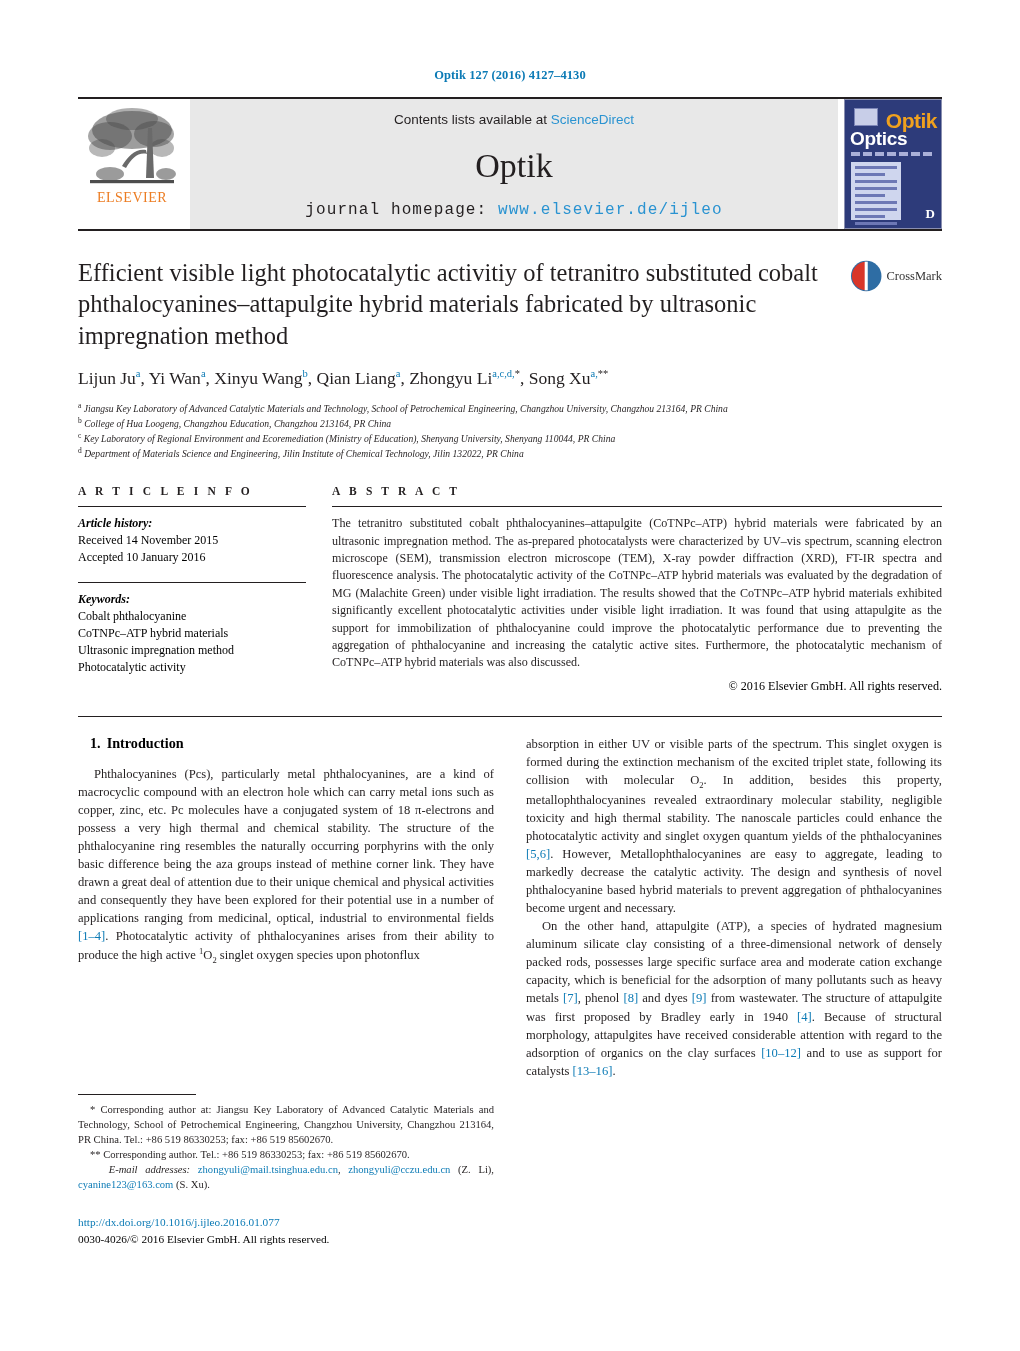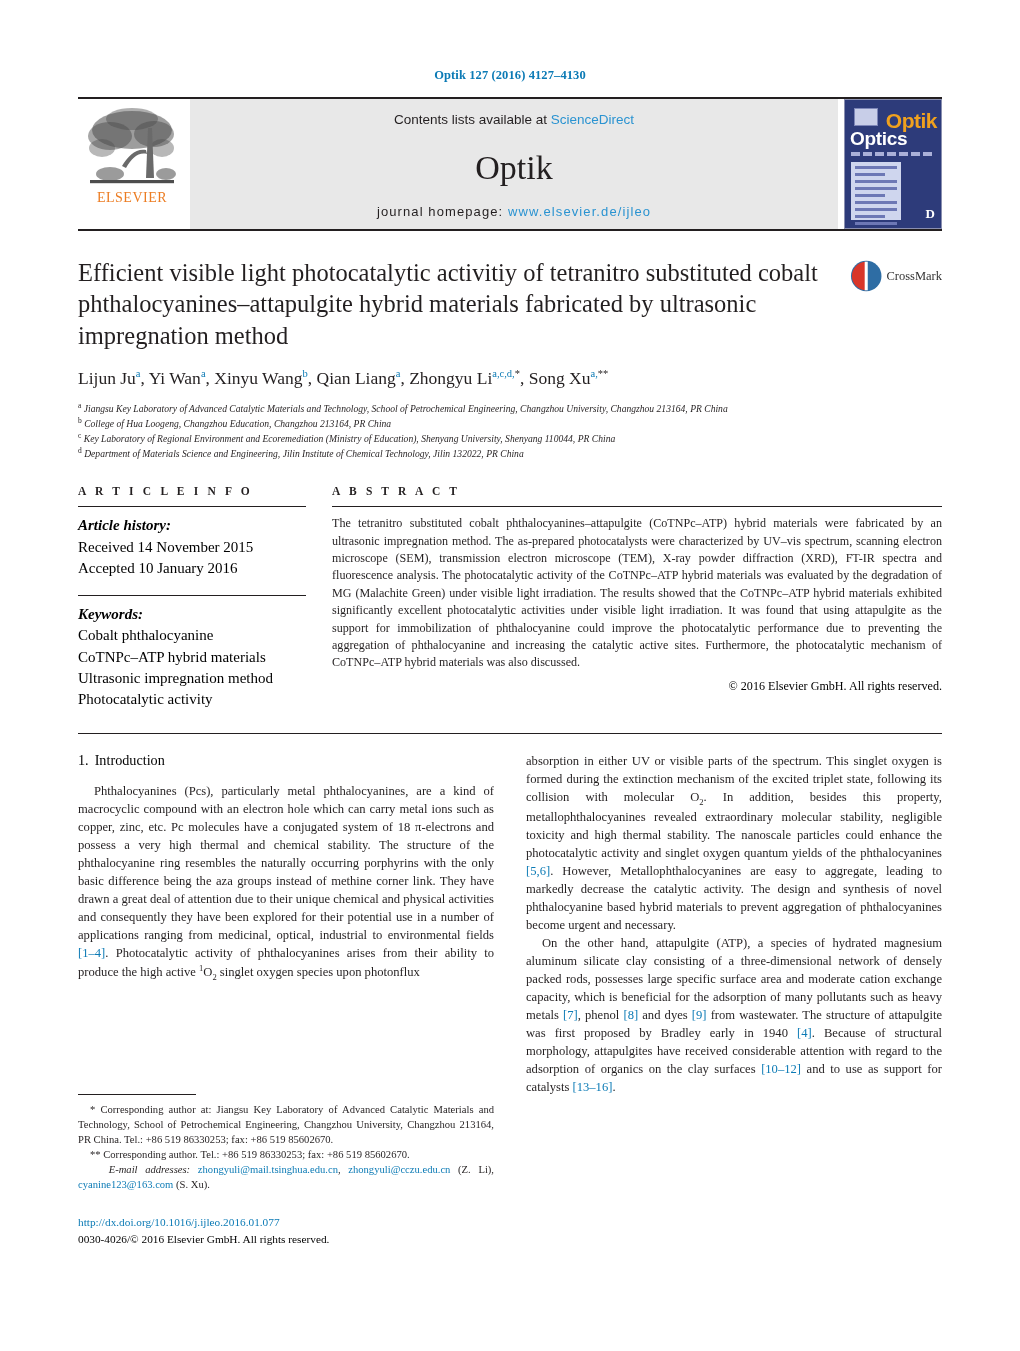--- a/index.html
+++ b/index.html
@@ -80,22 +80,22 @@
   }
   .contents-line .sd { color: #2a93d1; }
   .journal-name {
     font-family: "Liberation Serif", serif;
     font-size: 34px;
     color: #231f20;
     line-height: 1;
     margin-top: 4px;
   }
   .homepage-line {
-    font-family: Liberation Sans, sans-serif;
-    font-size: 13px;
+    font-family: Liberation Mono, monospace;
+    font-size: 16px;
     letter-spacing: 1.1px;
     color: #231f20;
     text-align: center;
   }
   .homepage-line .url { color: #2a93d1; }
   .cover-thumb {
     width: 96px;
     min-width: 96px;
     margin-left: 6px;
     position: relative;
@@ -225,21 +225,21 @@
   .col-abs { flex: 1; }
   .sec-head {
     font-family: "Liberation Serif", serif;
     font-weight: bold;
     font-size: 11.5px;
     letter-spacing: 3.2px;
     color: #231f20;
     margin-bottom: 9px;
   }
   .rule { border-top: 1.6px solid #231f20; }
-  .info-group { margin-top: 8px; font-size: 15px; line-height: 1.42; }
+  .info-group { margin-top: 8px; font-size: 12px; line-height: 1.42; }
   .info-group .lbl { font-style: italic; font-weight: bold; }
   .info-sep { border-top: 1.1px solid #231f20; margin-top: 16px; }
   .abs-body {
     margin-top: 8px;
     font-size: 12.1px;
     line-height: 1.44;
     text-align: justify;
     color: #231f20;
   }
   .abs-copy {
@@ -255,23 +255,23 @@
   }
   .body-cols {
     margin: 18px 78px 0 78px;
     display: flex;
     gap: 32px;
     position: relative;
   }
   .bcol { width: 416px; }
   .h2 {
     font-family: "Liberation Serif", serif;
-    font-weight: normal;
+    font-weight: bold;
     font-size: 14.2px;
-    margin: 0 0 13px 0;
+    margin: 0 0 13px 12px;
   }
   .h2 .num { margin-right: 6px; }
   p.body {
     margin: 0;
     font-size: 12.6px;
     line-height: 1.435;
     text-align: justify;
     color: #231f20;
     text-indent: 16px;
   }

